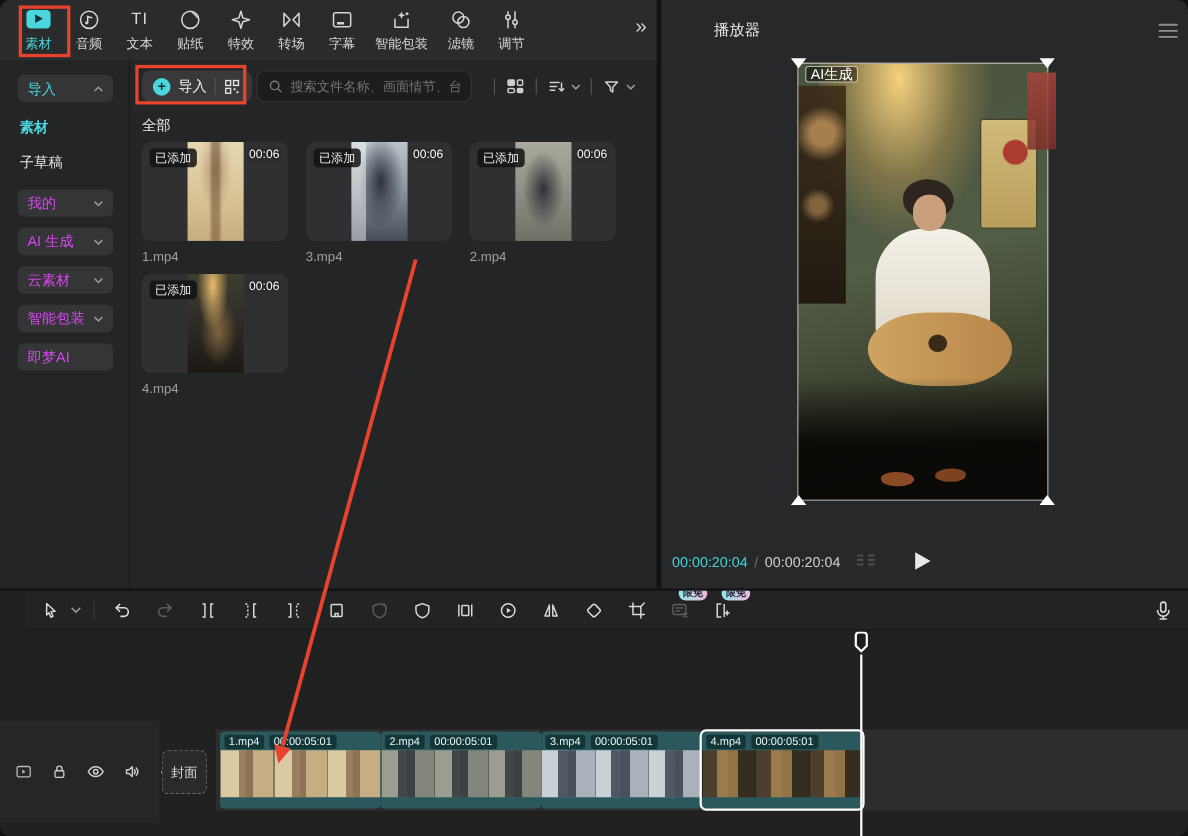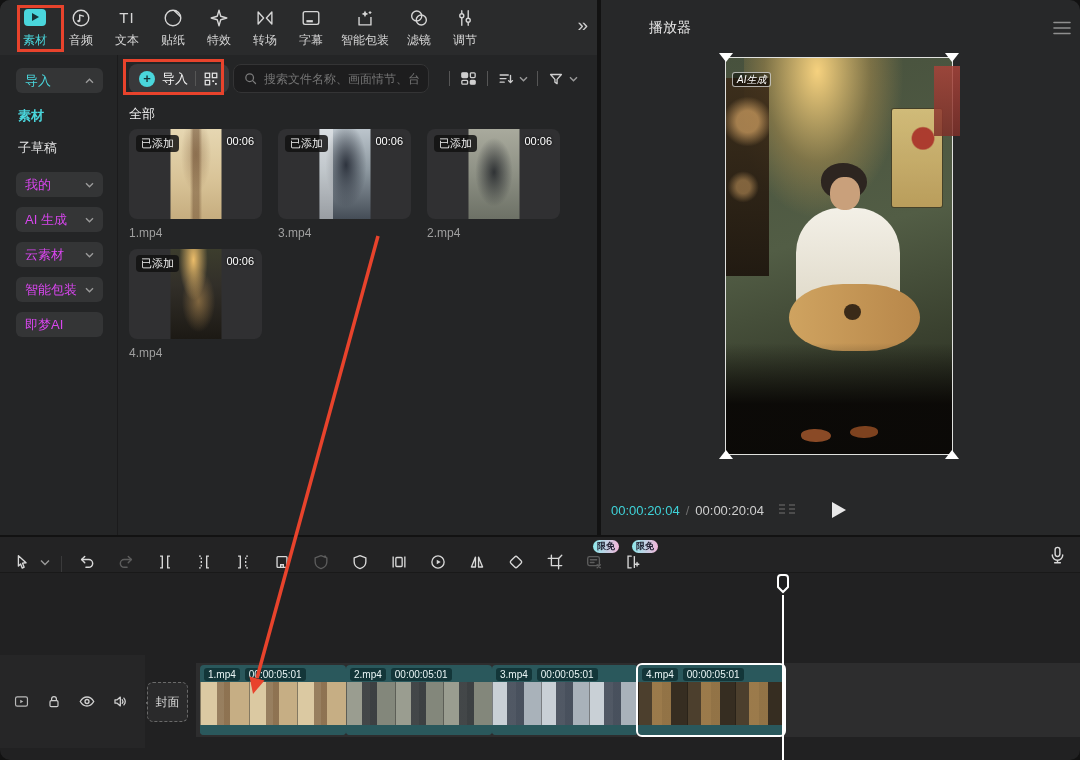--- a/index.html
+++ b/index.html
@@ -85,38 +85,38 @@
     radial-gradient(circle at 20% 40%, #f5ecd8 18%, transparent 20%),
     radial-gradient(circle at 70% 40%, #f5ecd8 18%, transparent 20%); filter:blur(.4px); }
   .v-hair { left:42%; top:26.5%; width:46px; height:36px; background:#2d2520; border-radius:48% 52% 46% 46%; }
   .v-face { left:46%; top:30%; width:30px; height:33px; background:#c9a07b; border-radius:46%; }
   .v-shirt { left:31%; top:38%; width:46%; height:27%; background:linear-gradient(180deg,#f3f0e7,#ded8c7); border-radius:42% 42% 16% 16%; }
   .v-guitar { left:28%; top:57%; width:58%; height:17%; background:linear-gradient(90deg,#cfa360,#b8874a); border-radius:48%/58%; }
   .v-hole { left:52%; top:62%; width:17px; height:16px; background:#3a2a18; border-radius:50%; }
   .v-floor { left:0; right:0; bottom:0; height:28%; background:linear-gradient(180deg, transparent, rgba(10,8,6,.96) 55%); }
   .v-shoe1 { left:33%; bottom:3%; width:30px; height:13px; background:#8a4a26; border-radius:45% 55% 50% 50%; }
   .v-shoe2 { left:55%; bottom:4%; width:28px; height:12px; background:#7d421f; border-radius:55% 45% 50% 50%; }
-  .wm { position:absolute; left:6px; top:14px; z-index:3; background:rgba(0,0,0,.45); border:1px solid rgba(255,255,255,.65); border-radius:3px; color:#fff; font-size:10px; padding:0 4px; line-height:13px;font-style:italic; }
+  .wm { position:absolute; left:6px; top:2px; z-index:3; background:rgba(0,0,0,.45); border:1px solid rgba(255,255,255,.65); border-radius:3px; color:#fff; font-size:13px; padding:0 4px; line-height:13px; }
   .hdl { position:absolute; width:0; height:0; border-left:7px solid transparent; border-right:7px solid transparent; z-index:4; }
   .hdl.t { border-top:9px solid #fff; top:-5px; }
   .hdl.b { border-bottom:9px solid #fff; bottom:-5px; }
   .hdl.l { left:-7px; } .hdl.r { right:-7px; }
 
   .p-ctrl { position:absolute; left:0; right:0; top:495px; height:30px; display:flex; align-items:center; padding:0 10px; }
   .t-cur { color:#3fd3d9; font-size:13px; }
   .t-sep { color:#6e6e6e; font-size:13px; margin:0 6px; }
   .t-tot { color:#cfcfcf; font-size:13px; }
   .frames-ic { margin-left:13px; }
   .playbtn { position:absolute; left:231px; top:7px; width:0; height:0; border-left:14px solid #e8e8e8; border-top:8.5px solid transparent; border-bottom:8.5px solid transparent; cursor:pointer; }
   .p-right { position:absolute; right:14px; top:0; height:30px; display:flex; align-items:center; gap:12px; }
   .chipbtn { border:1px solid #9a9a9a; border-radius:3px; color:#d8d8d8; font-size:11px; padding:1px 3px; line-height:13px; cursor:pointer; }
 
   
   .panel-tl { position:absolute; left:0; top:537px; width:1080px; height:223px; background:#212122; border-radius:0 0 10px 10px; overflow:hidden; }
-  .tl-bar { position:relative; height:36px; background:#232324; border-bottom:1px solid #191919; display:flex; align-items:flex-end; padding-left:12px; }
+  .tl-bar { position:relative; height:36px; background:#232324; border-bottom:1px solid #191919; display:flex; align-items:center; padding-left:12px;margin-left:24px; }
   .tbtn { width:20px; height:20px; margin-right:19px; display:flex; align-items:center; justify-content:center; color:#d8d8d8; cursor:pointer; flex:0 0 auto; }
   .tbtn.sm { width:12px; margin-right:10px; margin-left:-12px; }
   .tbtn.dis { color:#5c5c5c; }
   .tdiv { width:1px; height:16px; background:#3a3a3b; margin-right:15px; }
   .rel { position:relative; }
   .freebadge { position:absolute; top:-12px; left:9px; background:linear-gradient(90deg,#8ee9ec,#f3b7da); color:#223; font-size:9px; font-weight:bold; padding:0 4px; border-radius:7px; line-height:13px; white-space:nowrap; z-index:5; }
   .micbtn { position:absolute; right:13px; top:8px; color:#d8d8d8; cursor:pointer; }
 
   .ruler { position:absolute; left:150px; right:0; top:38px; height:30px; overflow:hidden; cursor:pointer; }
   .r-topline { position:absolute; left:0; right:0; top:0; height:2px; background:#6b6234; }

